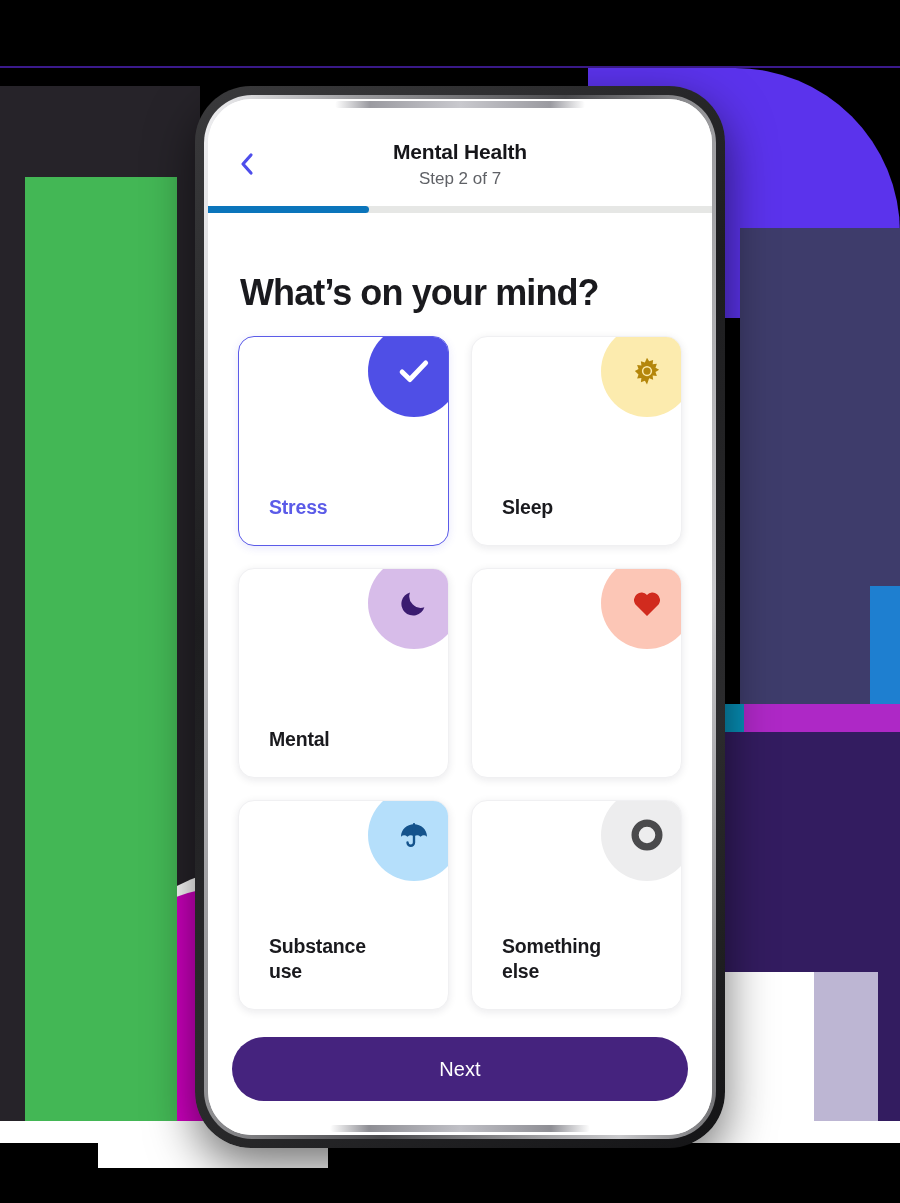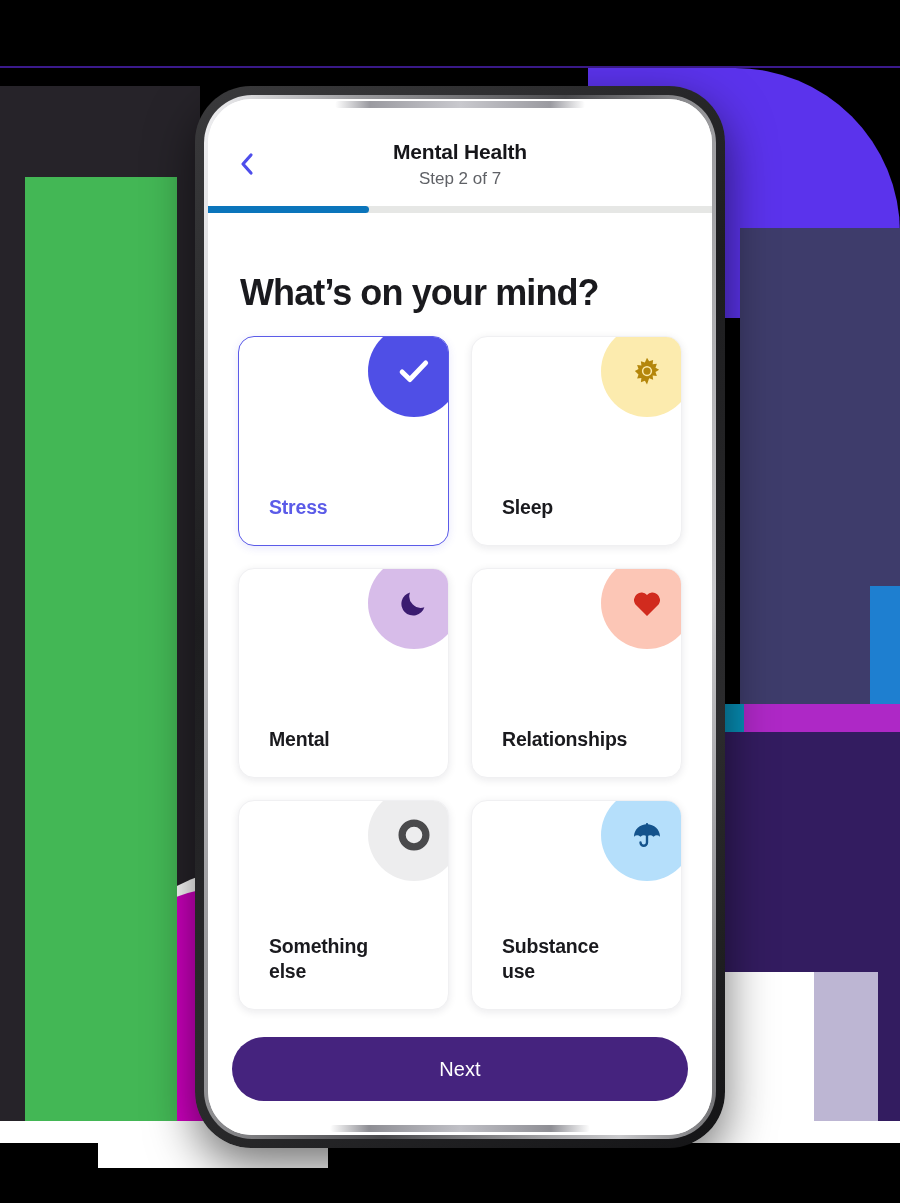--- a/index.html
+++ b/index.html
@@ -355,41 +355,40 @@
                   </svg>
                 </div>
                 <div class="card-label" style="color: rgb(26, 26, 30);">Mental</div>
               </div>
               <div class="topic-card">
                 <div class="card-icon-bubble" style="background: rgb(252, 198, 182);">
                   <svg width="30" height="28" viewBox="0 0 24 22" fill="#D12B1E">
                     <path d="M12 21.3 2.6 12A6 6 0 0 1 12 4.6 6 6 0 0 1 21.4 12z"></path>
                   </svg>
                 </div>
-                <div class="card-label" style="color: rgb(26, 26, 30);">Relationships</div>
-              </div>
-              <div class="topic-card">
-                <div class="card-icon-bubble" style="background: rgb(237, 237, 238);">
-                  <svg width="34" height="34" viewBox="0 0 24 24" fill="none">
-                    <circle cx="12" cy="12" r="8.4" stroke="#4A4A4C" stroke-width="5.1"></circle>
-                  </svg>
-                </div>
-                <div class="card-label" style="color: rgb(26, 26, 30);">Something
-else</div>
               </div>
               <div class="topic-card">
                 <div class="card-icon-bubble" style="background: rgb(181, 223, 251);">
                   <svg width="30" height="30" viewBox="0 0 24 24" fill="none">
                     <path d="M1.6 13.3C1.6 7.5 6.3 3.4 12 3.4s10.4 4.1 10.4 9.9c-1.8-1.5-3.2-1.5-5.2 0-1.7-1.5-3.5-1.5-5.2 0-1.7-1.5-3.5-1.5-5.2 0-2-1.5-3.4-1.5-5.2 0z" fill="#14538C"></path>
                     <path d="M12 3.4V18a2.6 2.6 0 0 1-5.2 0" stroke="#14538C" stroke-width="1.9" stroke-linecap="round" fill="none"></path>
                   </svg>
                 </div>
                 <div class="card-label" style="color: rgb(26, 26, 30);">Substance
 use</div>
               </div>
+              <div class="topic-card">
+                <div class="card-icon-bubble" style="background: rgb(237, 237, 238);">
+                  <svg width="34" height="34" viewBox="0 0 24 24" fill="none">
+                    <circle cx="12" cy="12" r="8.4" stroke="#4A4A4C" stroke-width="5.1"></circle>
+                  </svg>
+                </div>
+                <div class="card-label" style="color: rgb(26, 26, 30);">Something
+else</div>
+              </div>
             </div>
         </div>
 
         <div class="app-footer">
           <button class="next-btn" style="background: rgb(69, 35, 126); color: rgb(255, 255, 255);">Next</button>
         </div>
 
         <div id="home-indicator"></div>
       </div>
     </div>

